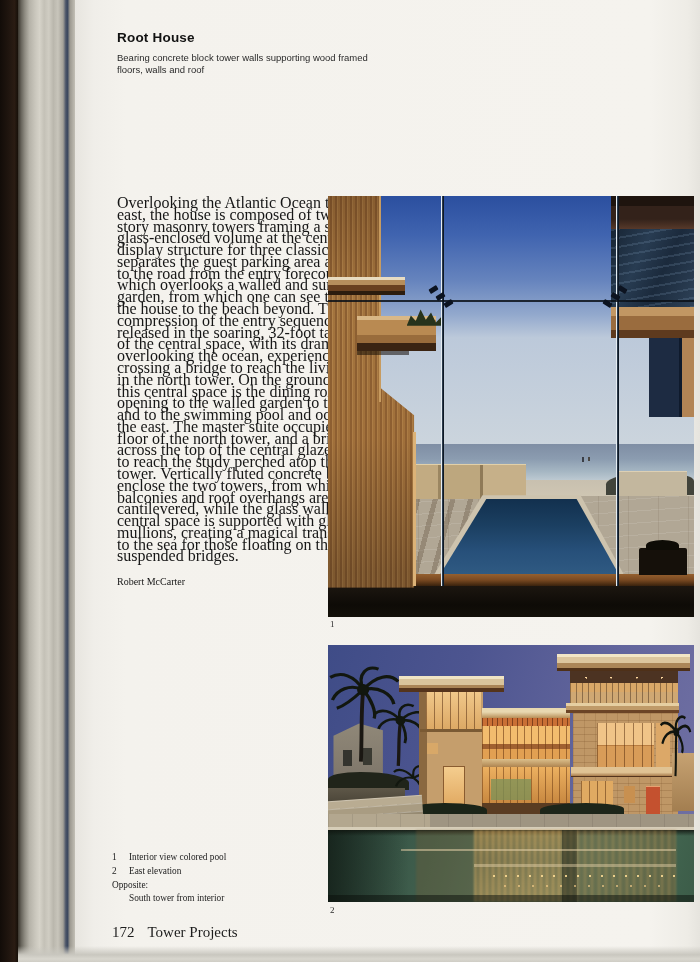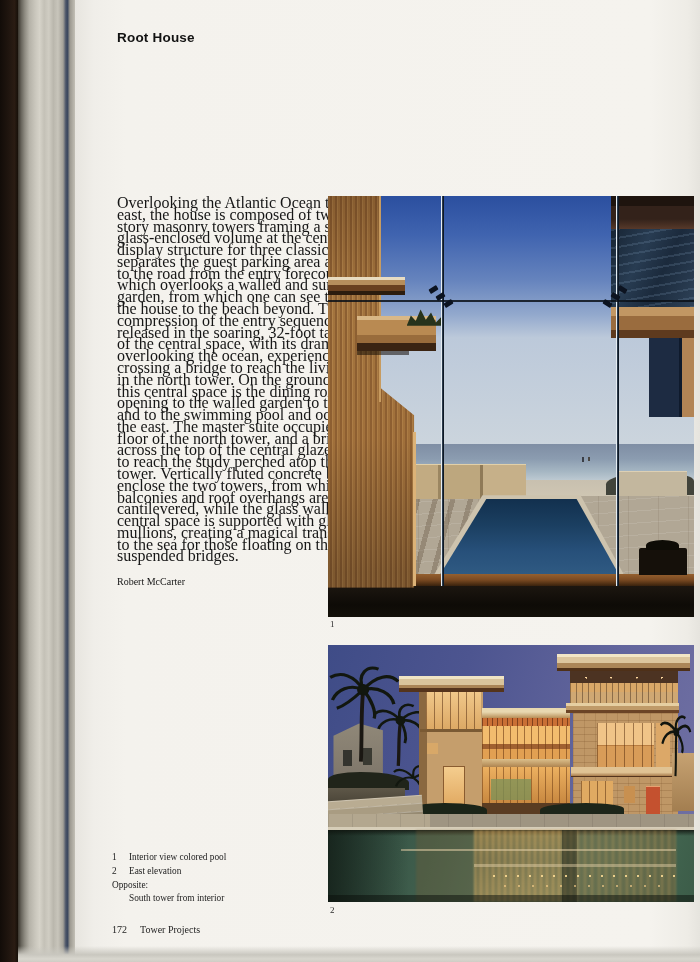--- a/index.html
+++ b/index.html
@@ -15,21 +15,21 @@
   
   .title{left:117px;top:30px;font-family:"Liberation Sans",sans-serif;font-weight:bold;font-size:13.5px;color:#121212;letter-spacing:.2px;}
   .specs{left:117px;top:52px;font-family:"Liberation Sans",sans-serif;font-size:9.5px;line-height:12.45px;color:#2b2b2b;}
   .specs div{white-space:pre;}
   .bodytext{left:117px;top:197px;font-size:16px;line-height:11.78px;color:#161616;white-space:pre;}
   .author{left:117px;top:576px;font-size:10px;color:#161616;}
   .fignum{font-size:9px;color:#2d2d2d;}
   .captions{left:112px;top:851px;font-size:9.3px;line-height:13.8px;color:#222;}
   .cap-row .num{display:inline-block;width:17px;}
   .cap-sub{padding-left:17px;}
-  .footer{left:112px;top:924px;font-size:10px;color:#1d1d1d;}
+  .footer{left:112px;top:924px;font-size:15px;color:#1d1d1d;}
   .footer .pn{margin-right:13px;}
 
   
   .photo1{left:328px;top:196px;width:366px;height:421px;overflow:hidden;background:#7e8ea6;}
   .p1-sky{left:0;top:0;width:100%;height:60%;background:linear-gradient(180deg,#2b4f9f 0%,#3f63af 15%,#6583bd 33%,#93a9cd 47%,#bcc9da 56%,#ccd5dd 100%);}
   .p1-ocean{left:0;top:59%;width:100%;height:8.7%;background:linear-gradient(180deg,#7f8ea4 0%,#8b9cb0 40%,#a6b7c3 75%,#bfcbd3 100%);}
   .p1-beach{left:0;top:67.5%;width:100%;height:4%;background:linear-gradient(180deg,#c8c0af,#cfc6b3);}
   .p1-shrub-right{right:0;top:65.6%;width:24%;height:5.4%;background:#41433a;border-radius:55% 40% 0 0;}
   .p1-shrub-right2{right:9%;top:66.8%;width:9%;height:3.6%;background:#2c3026;border-radius:50% 50% 0 0;}
   .p1-shrub-mid{left:22%;top:64.6%;width:11%;height:3.2%;background:#3c4234;border-radius:50% 50% 0 0;}
@@ -155,20 +155,22 @@
 
 <div class="canvas">
 
   <div class="abs spine"></div>
   <div class="abs page-stack"></div>
   <div class="abs page-surface"></div>
 
   <div class="abs title">Root House</div>
 
   <div class="abs specs">
+    <div>Bearing concrete block tower walls supporting wood framed
+floors, walls and roof</div>
   </div>
 
   <div class="abs bodytext">Overlooking the Atlantic Ocean to the
 east, the house is composed of two three-
 story masonry towers framing a spectacular
 glass-enclosed volume at the center. A
 display structure for three classic cars
 separates the guest parking area adjacent
 to the road from the entry forecourt,
 which overlooks a walled and sunken

